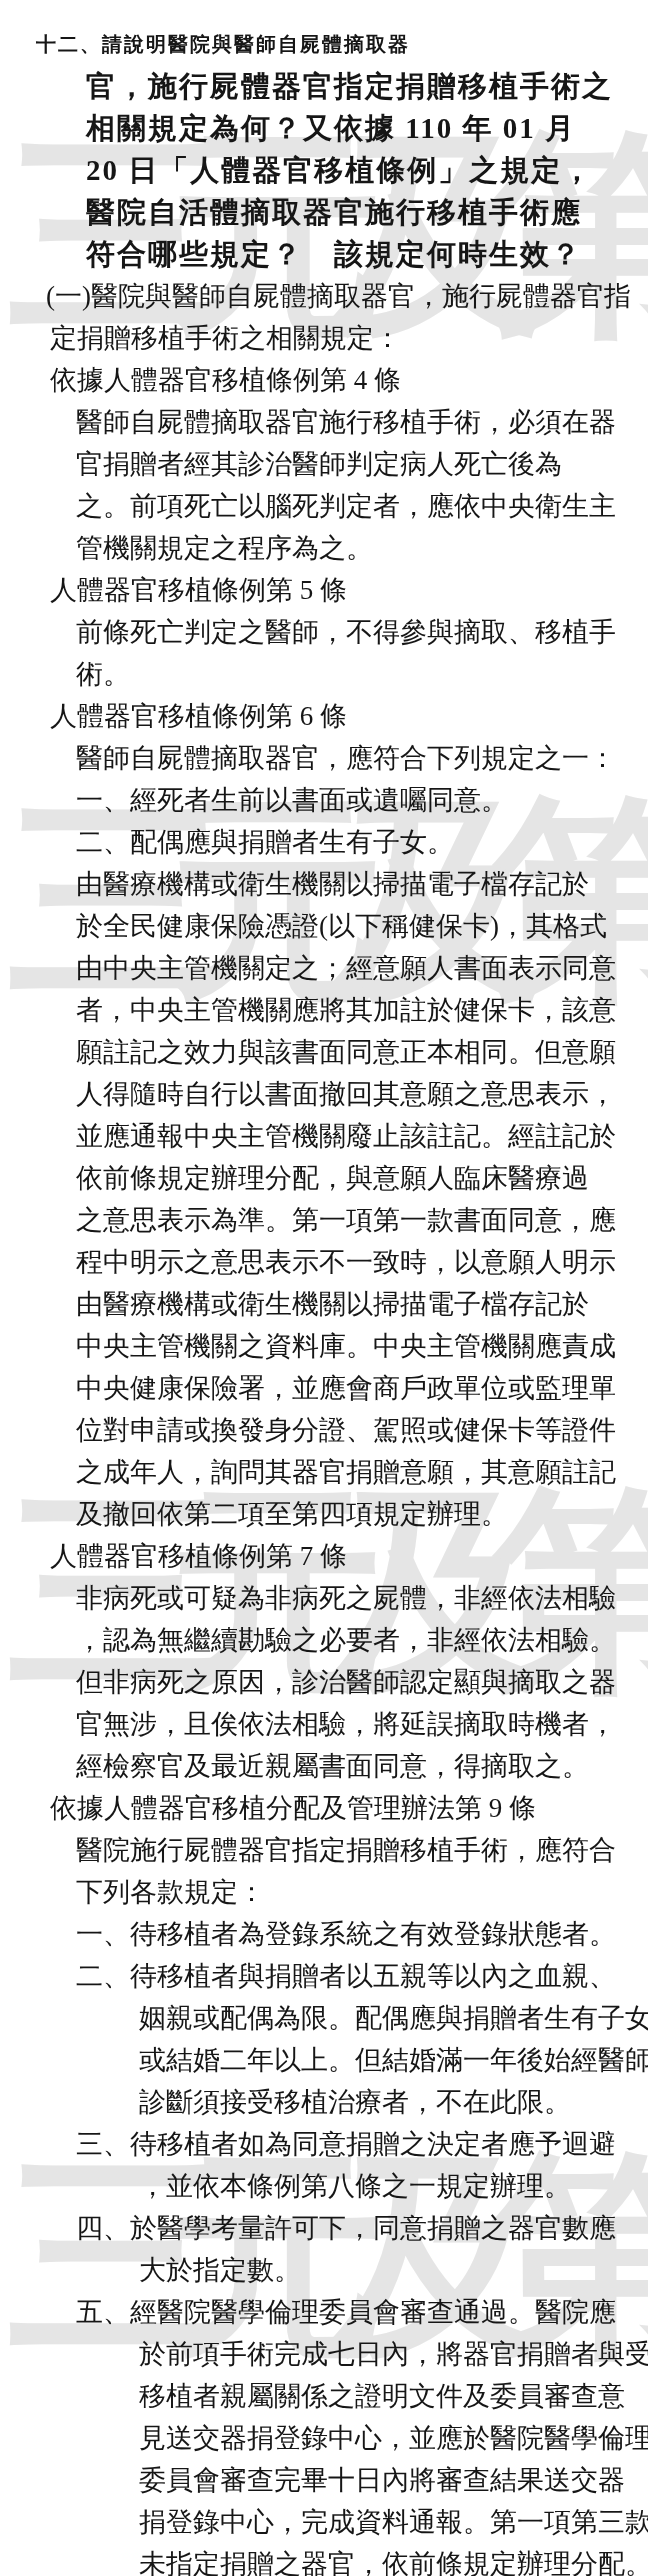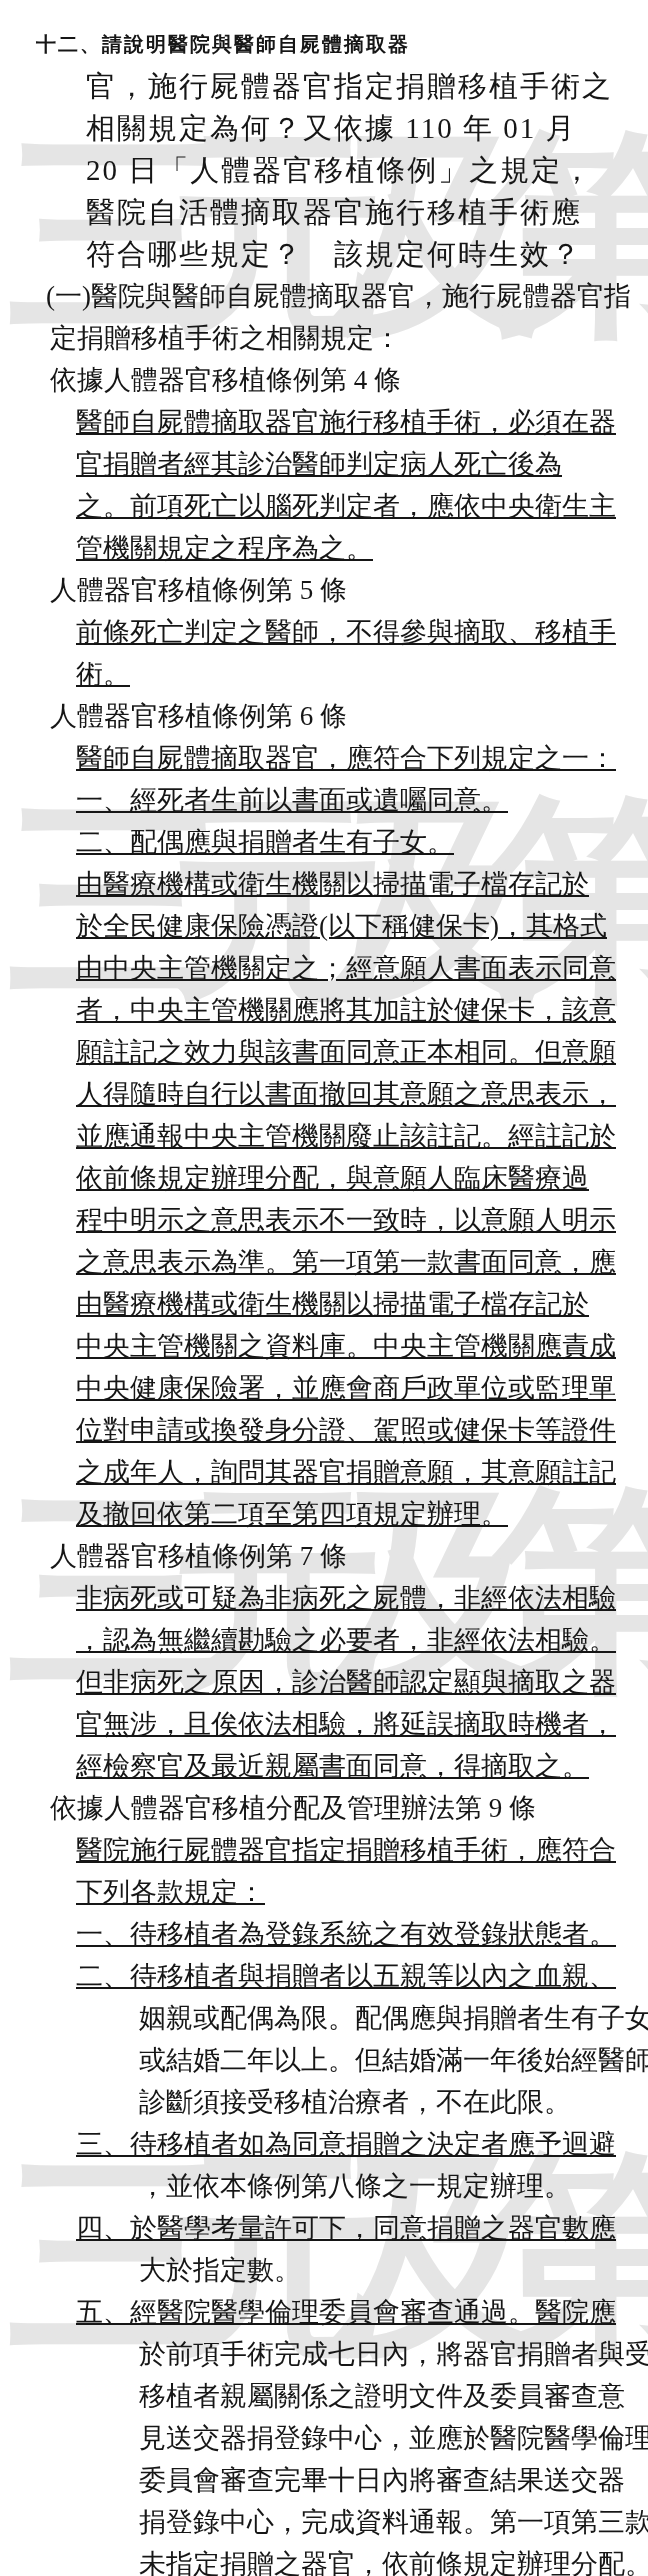--- a/index.html
+++ b/index.html
@@ -34,24 +34,24 @@
   .line {
     white-space: nowrap;
     line-height: 42px;
     height: 42px;
     font-family: "Liberation Serif", serif;
     font-size: 27px;
     color: #161616;
   }
   
   .t0 { padding-left: 36px;  font-weight: bold; font-size: 20px; letter-spacing: 2px; }
-  .t1 { padding-left: 86px; font-weight: normal; font-size: 29px; letter-spacing: 2px; }
+  .t1 { padding-left: 86px; font-weight: bold; font-size: 29px; letter-spacing: 2px; }
   .h0 { padding-left: 46px; }
   .h1 { padding-left: 50px; }
-  .p  { padding-left: 76px; text-decoration: underline; }
+  .p  { padding-left: 76px; }
   .q  { padding-left: 105px; margin-left: 34px; }
 </style>
 </head>
 <body>
 
 <div class="page">
   <div class="watermark-layer" id="watermark-layer">
       <div class="watermark" style="top: 126px; color: rgb(229, 229, 229);">三元及第</div>
       <div class="watermark" style="top: 791px; color: rgb(229, 229, 229);">三元及第</div>
       <div class="watermark" style="top: 1482px; color: rgb(229, 229, 229);">三元及第</div>
@@ -79,22 +79,22 @@
       <div class="line p">一、經死者生前以書面或遺囑同意。</div>
       <div class="line p">二、配偶應與捐贈者生有子女。</div>
       <div class="line p">由醫療機構或衛生機關以掃描電子檔存記於</div>
       <div class="line p">於全民健康保險憑證(以下稱健保卡)，其格式</div>
       <div class="line p">由中央主管機關定之；經意願人書面表示同意</div>
       <div class="line p">者，中央主管機關應將其加註於健保卡，該意</div>
       <div class="line p">願註記之效力與該書面同意正本相同。但意願</div>
       <div class="line p">人得隨時自行以書面撤回其意願之意思表示，</div>
       <div class="line p">並應通報中央主管機關廢止該註記。經註記於</div>
       <div class="line p">依前條規定辦理分配，與意願人臨床醫療過</div>
+      <div class="line p">之意思表示為準。第一項第一款書面同意，應</div>
       <div class="line p">程中明示之意思表示不一致時，以意願人明示</div>
-      <div class="line p">之意思表示為準。第一項第一款書面同意，應</div>
       <div class="line p">由醫療機構或衛生機關以掃描電子檔存記於</div>
       <div class="line p">中央主管機關之資料庫。中央主管機關應責成</div>
       <div class="line p">中央健康保險署，並應會商戶政單位或監理單</div>
       <div class="line p">位對申請或換發身分證、駕照或健保卡等證件</div>
       <div class="line p">之成年人，詢問其器官捐贈意願，其意願註記</div>
       <div class="line p">及撤回依第二項至第四項規定辦理。</div>
       <div class="line h1">人體器官移植條例第 7 條</div>
       <div class="line p">非病死或可疑為非病死之屍體，非經依法相驗</div>
       <div class="line p">，認為無繼續勘驗之必要者，非經依法相驗。</div>
       <div class="line p">但非病死之原因，診治醫師認定顯與摘取之器</div>

